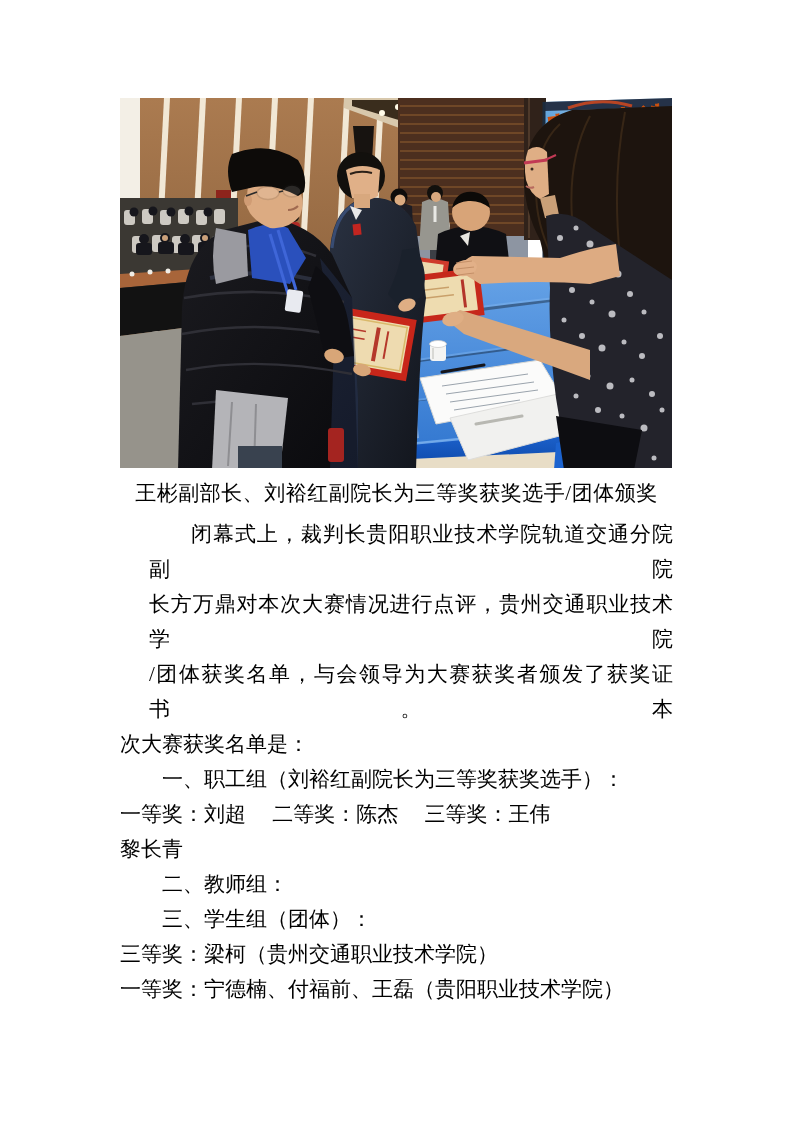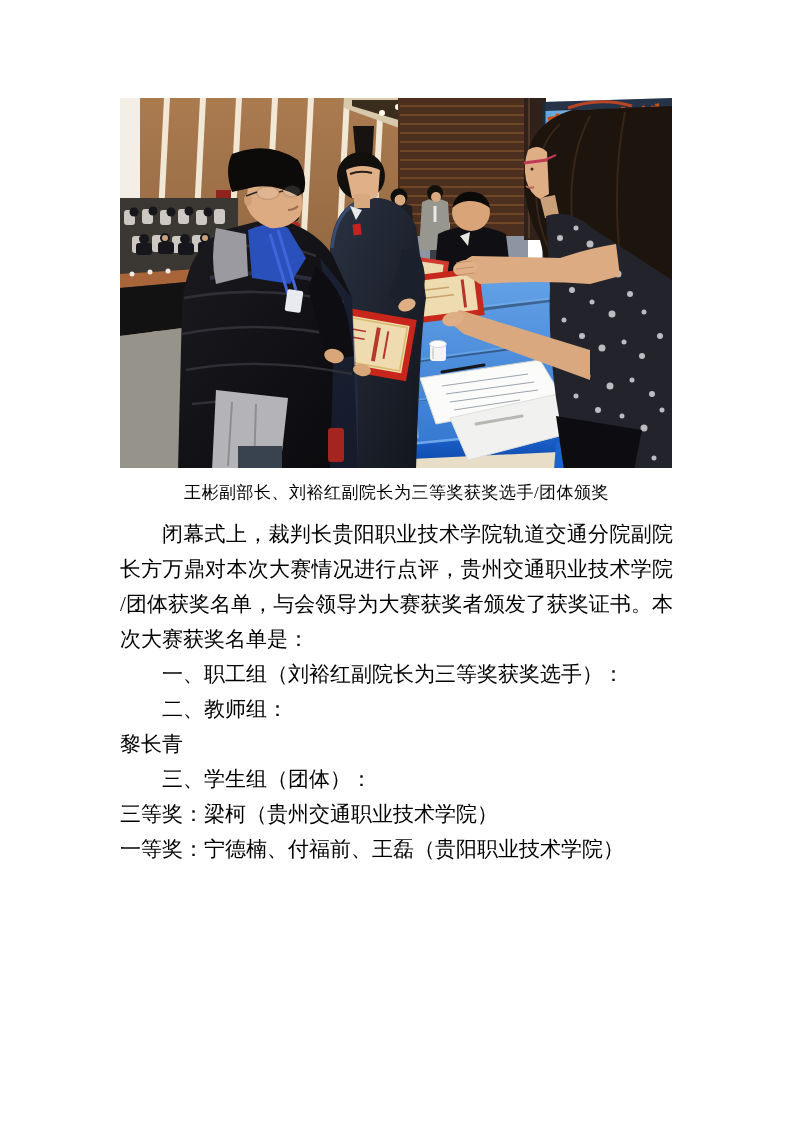--- a/index.html
+++ b/index.html
@@ -12,29 +12,29 @@
     font-family:"Liberation Serif","DejaVu Serif",serif;
     color:#000;
   }
   .photo-wrap{
     position:absolute;left:120px;top:98px;width:552px;height:370px;
     overflow:hidden;
   }
   .photo-wrap svg{display:block;}
   .caption{
     position:absolute;left:120px;top:481px;width:553px;
-    font-size:17px;line-height:24px;text-align:center;
+    font-size:21px;line-height:24px;text-align:center;
     letter-spacing:0.5px;
   }
   .body-text{
     position:absolute;left:120px;top:517px;width:553px;
     font-size:21px;line-height:35px;
   }
   .bline{min-height:35px;white-space:normal;}
-  .fill{text-align:justify;text-align-last:justify;}
+  .fill{text-align:justify;text-align-last:justify;margin-left:29px;}
   .ind{text-indent:42px;}
 </style>
 </head>
 <body>
 
 <div class="page">
 
   <div class="photo-wrap">
     <svg width="552" height="370" viewBox="0 0 552 370" style="overflow:hidden">
       <defs>
@@ -396,20 +396,21 @@
   </div>
 
   <div class="caption">王彬副部长、刘裕红副院长为三等奖获奖选手/团体颁奖</div>
 
   <div class="body-text">
     <div class="bline ind fill">闭幕式上，裁判长贵阳职业技术学院轨道交通分院副院</div>
     <div class="bline fill">长方万鼎对本次大赛情况进行点评，贵州交通职业技术学院</div>
     <div class="bline fill">/团体获奖名单，与会领导为大赛获奖者颁发了获奖证书。本</div>
     <div class="bline">次大赛获奖名单是：</div>
     <div class="bline ind">一、职工组（刘裕红副院长为三等奖获奖选手）：</div>
+    <div class="bline">一等奖：刘超　 二等奖：陈杰　 三等奖：王伟</div>
+    <div class="bline">黎长青</div>
     <div class="bline ind">二、教师组：</div>
-    <div class="bline">黎长青</div>
     <div class="bline ind">三、学生组（团体）：</div>
     <div class="bline">三等奖：梁柯（贵州交通职业技术学院）</div>
     <div class="bline">一等奖：宁德楠、付福前、王磊（贵阳职业技术学院）</div>
   </div>
 
 </div>
 
 </body></html>

